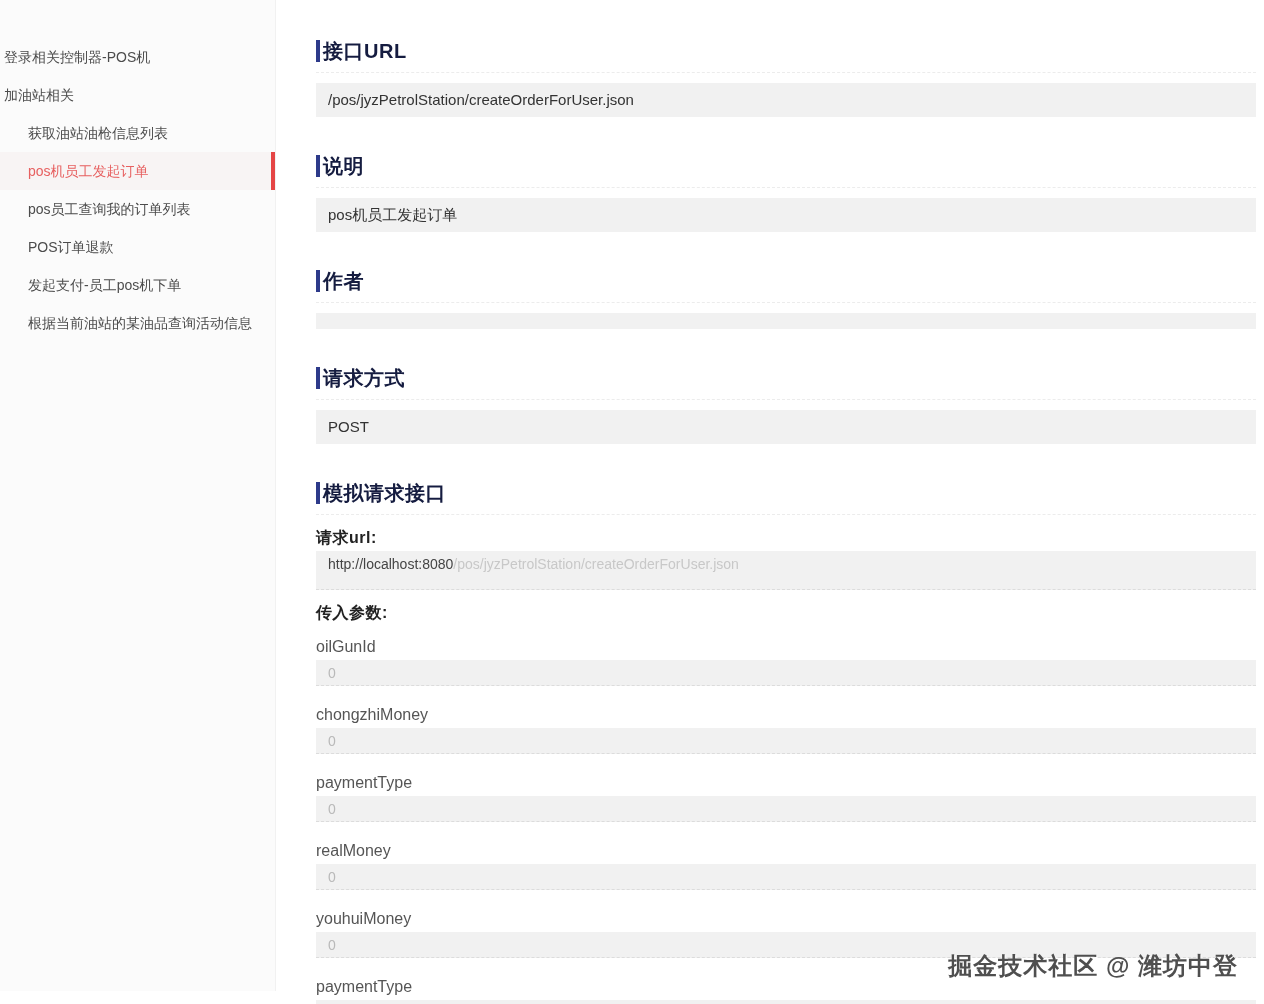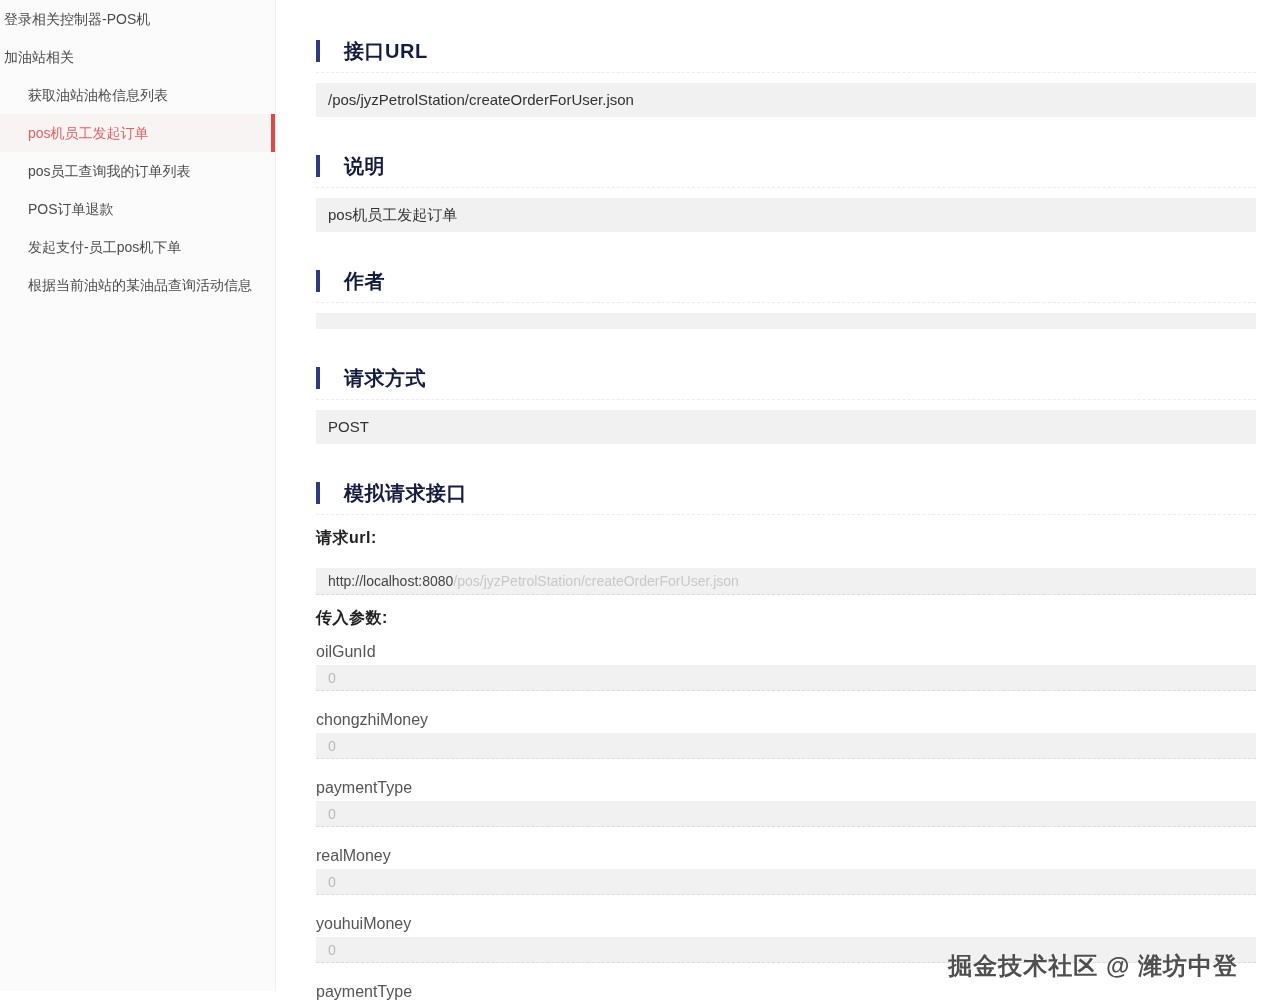--- a/index.html
+++ b/index.html
@@ -9,20 +9,21 @@
     background: #ffffff;
     font-family: "Liberation Sans", "DejaVu Sans", sans-serif;
   }
   body { position: relative; display: flex; }
 
   
   .sidebar {
     width: 276px; min-width: 276px; height: 991px;
     background: #fbfbfb;
     border-right: 1px solid #f1f1f1;
+    padding-top: 38px;
   }
   .side-item {
     height: 38px; line-height: 38px;
     font-size: 14px; color: #4c4c4c;
     white-space: nowrap; overflow: hidden;
     border-right: 4px solid transparent;
     cursor: pointer;
   }
   .side-item.level-1 { padding-left: 4px; }
   .side-item.level-2 { padding-left: 28px; }
@@ -40,21 +41,21 @@
   }
   .section { margin-bottom: 34px; }
   .sec-title {
     border-bottom: 1px dashed #ececec;
     padding-bottom: 8px;
     font-weight: bold;
   }
   .sec-title .title-inner {
     display: inline-block;
     border-left: 4px solid #2d3a8a;
-    padding-left: 24px;
+    padding-left: 3px;
     font-size: 20px; line-height: 22px;
     color: #151c40;
     letter-spacing: 0.5px;
   }
   .value-box {
     margin-top: 10px;
     height: 34px; line-height: 34px;
     background: #f1f1f1;
     padding-left: 12px;
     font-size: 15px; color: #333333;
@@ -63,22 +64,22 @@
   .value-box.empty { height: 16px; line-height: 16px; }
 
   
   .sub-label {
     margin-top: 14px;
     font-size: 16px; line-height: 18px;
     font-weight: bold; color: #222222;
     letter-spacing: 0.5px;
   }
   .url-box {
-    margin-top: 21px;
-    height: 27px; line-height: 26px;
+    margin-top: 4px;
+    height: 39px; line-height: 26px;
     background: #f1f1f1;
     border-bottom: 1px dashed #dcdcdc;
     padding-left: 12px;
     font-size: 14px;
     white-space: nowrap; overflow: hidden;
   }
   .url-base { color: #444444; }
   .url-path { color: #c8c8c8; }
 
   .params { margin-top: 16px; }

